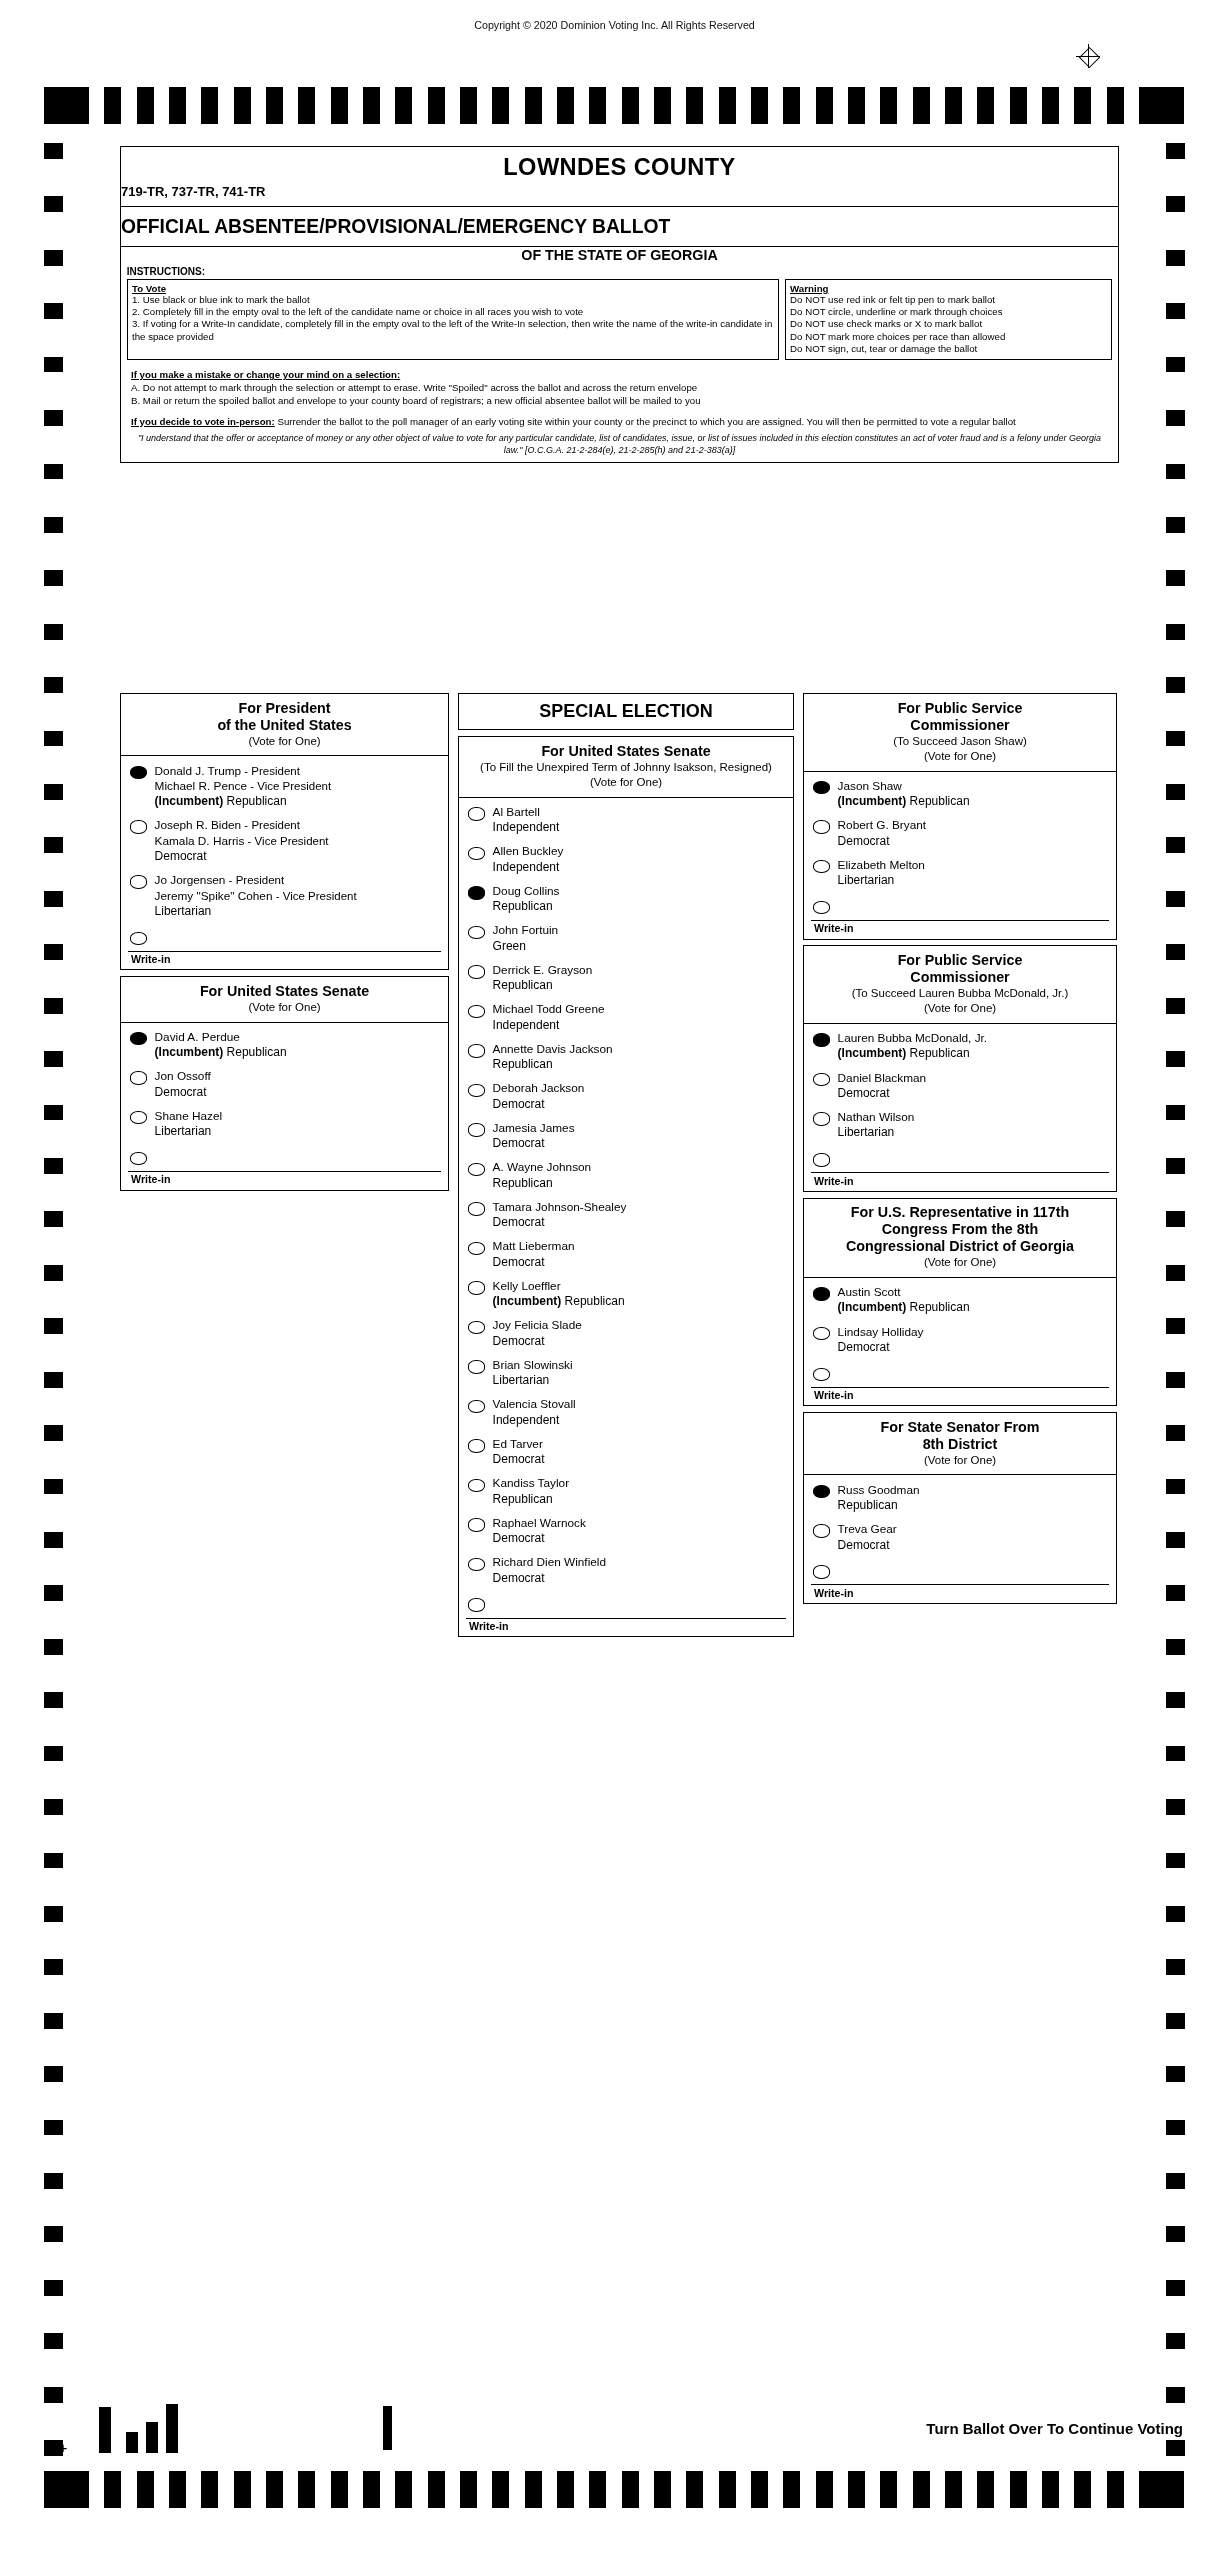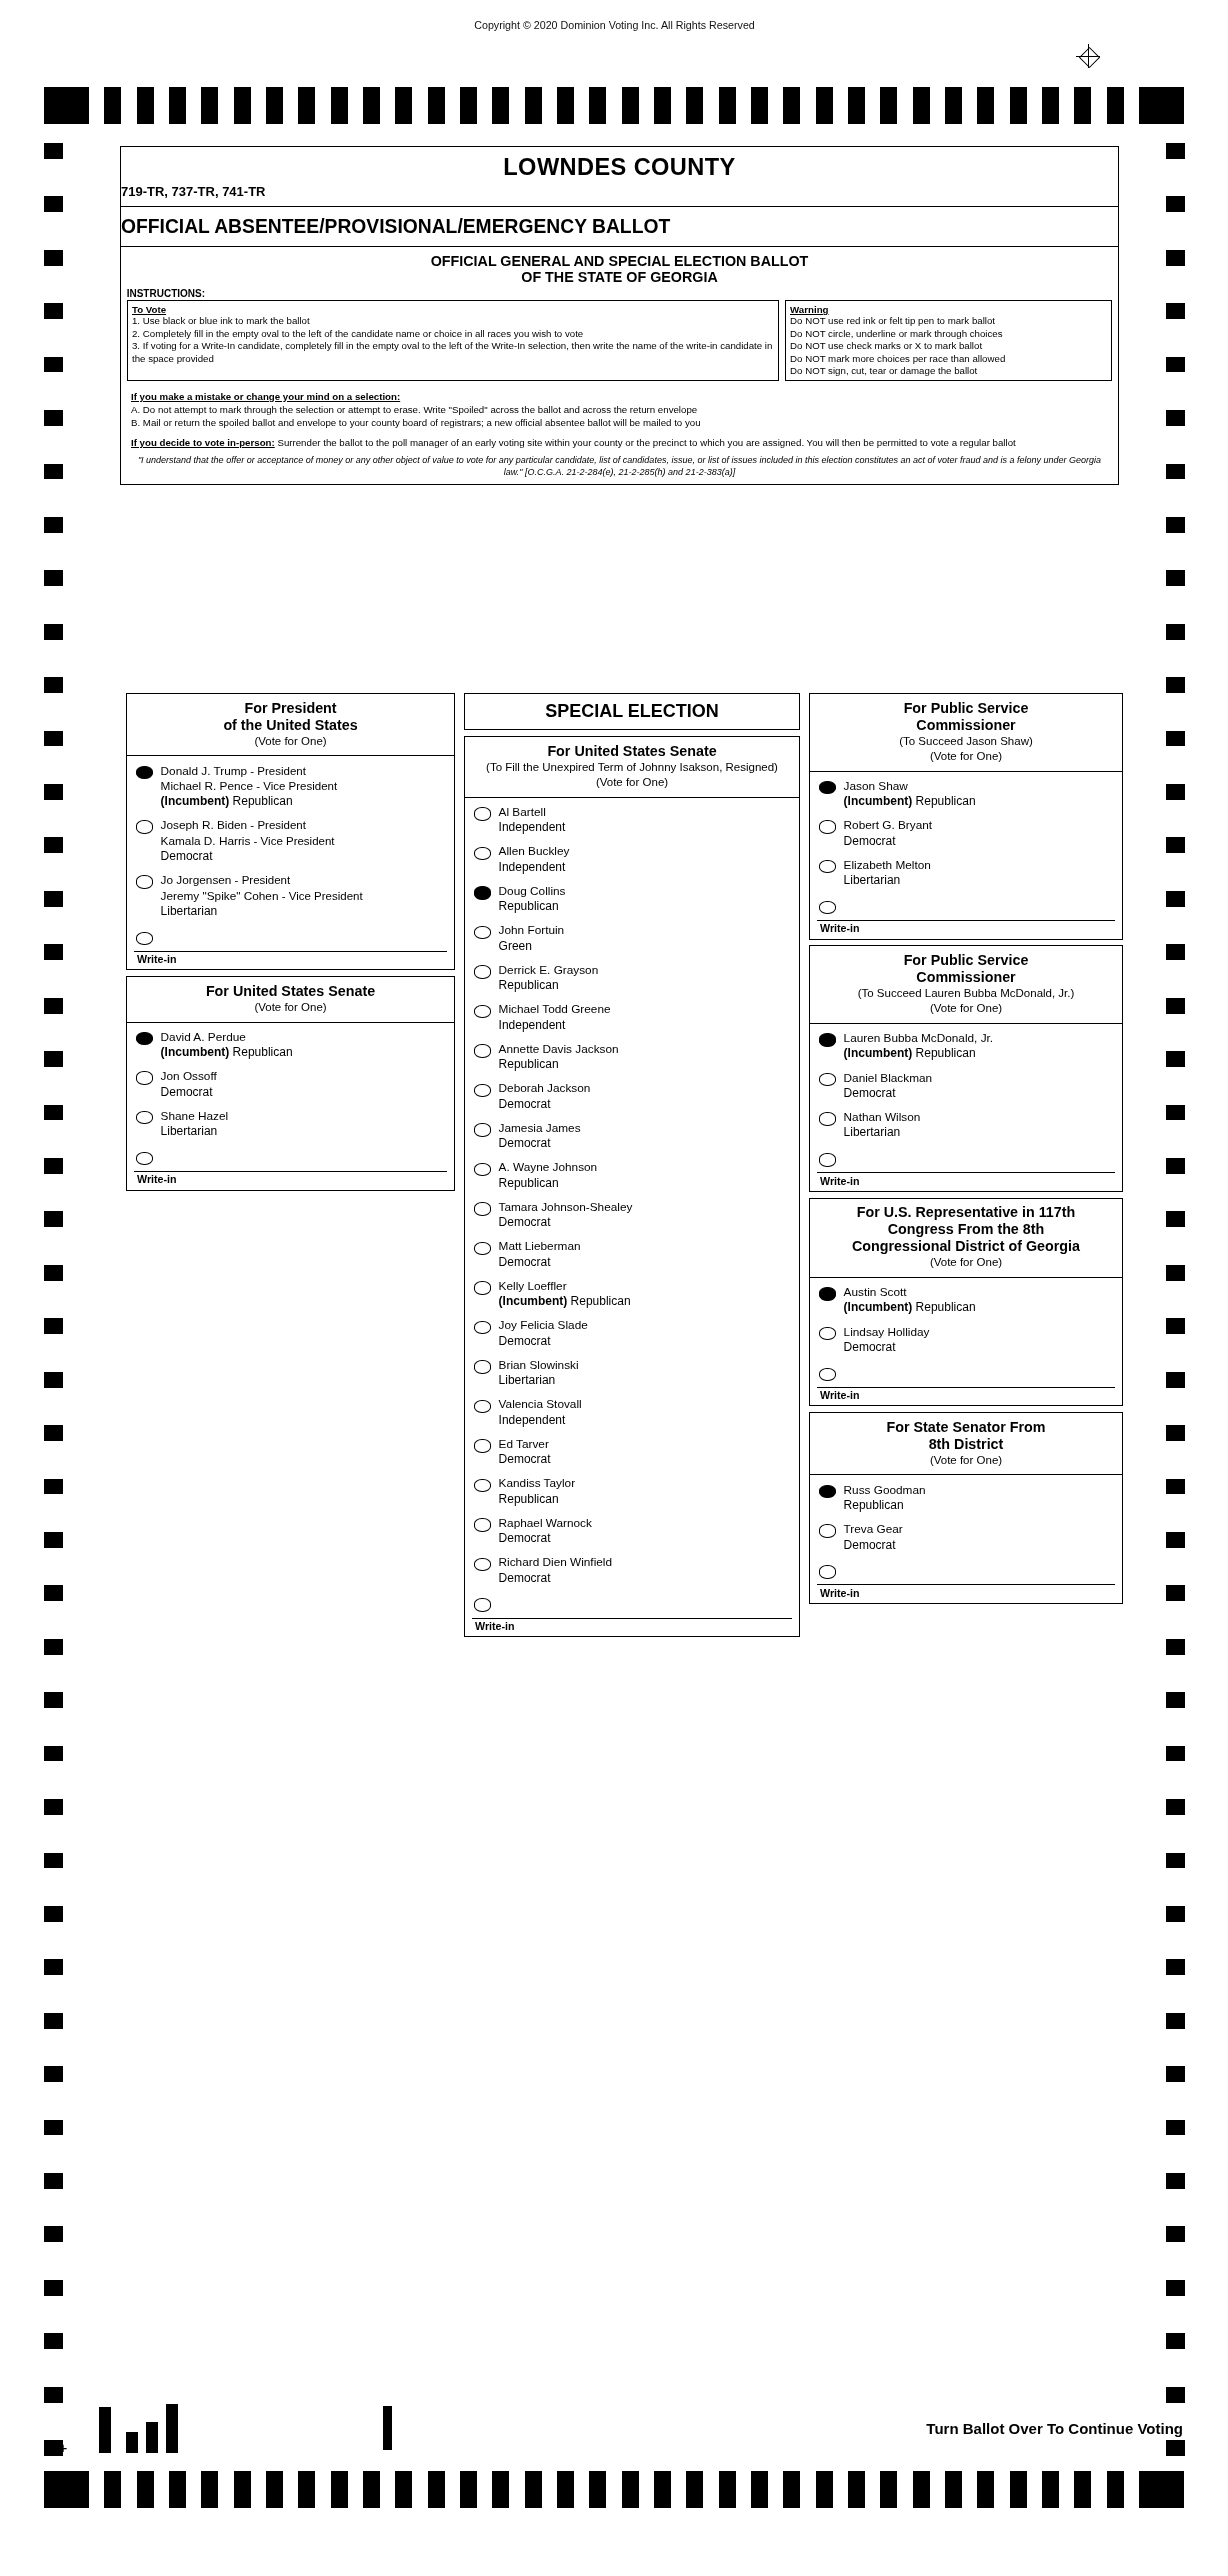--- a/index.html
+++ b/index.html
@@ -39,21 +39,21 @@
   .instr-wrap{display:flex;padding:0 5.7px 4.3px 5.7px;gap:5.7px;}
   .instr-left{border:0.7px solid #000;flex:1 1 auto;padding:2.9px 4.3px;}
   .instr-right{border:0.7px solid #000;width:358px;padding:2.9px 4.3px;}
   .instr-title{font-size:9.7px;font-weight:bold;text-decoration:underline;}
   .instr-line{font-size:9.7px;line-height:1.28;}
   .mistake{font-size:9.7px;padding:4.3px 10px 0 10px;line-height:1.35;}
   .mistake .hl{font-weight:bold;text-decoration:underline;}
   .affirm{font-size:9px;font-style:italic;text-align:center;padding:5.7px 15.8px 5.7px 15.8px;line-height:1.3;}
 
   
-  .col{position:absolute;width:auto;margin-left:6px;}
+  .col{position:absolute;width:auto;}
   .contest{border:1.4px solid #000;background:#fff;margin-bottom:5.7px;}
   .contest-title{text-align:center;font-weight:bold;font-size:14.3px;padding:5.7px 4.3px 0 4.3px;line-height:1.18;}
   .contest-sub{text-align:center;font-size:11.5px;padding:1.4px 4.3px 0 4.3px;line-height:1.2;}
   .contest-vote{text-align:center;font-size:11.5px;padding:1.4px 4.3px 5.7px 4.3px;}
   .title-rule{border-bottom:1.4px solid #000;margin-top:2.9px;}
 
   .cand{display:flex;align-items:flex-start;padding:7.2px 5.7px 1.4px 8.6px;}
   .oval{width:15.8px;height:11.5px;border:1.4px solid #000;border-radius:7.9px/5.7px;flex:0 0 auto;margin-top:2.1px;margin-right:7.2px;background:#fff;}
   .oval.filled{background:#000;}
   .cand-text{font-size:11.5px;line-height:1.3;}
@@ -250,21 +250,20 @@
       <span class="blk"></span>
       <span class="blk"></span>
     </div>
 
   <div class="header">
     <div class="hdr-county">LOWNDES COUNTY</div>
     <div class="hdr-precincts">719-TR, 737-TR, 741-TR</div>
     <div class="hdr-rule"></div>
     <div class="hdr-official">OFFICIAL ABSENTEE/PROVISIONAL/EMERGENCY BALLOT</div>
     <div class="hdr-rule"></div>
-    <div class="hdr-sub1">OFFICIAL GENERAL AND SPECIAL ELECTION BALLOT</div>
     <div class="hdr-sub2">OF THE STATE OF GEORGIA</div>
 
     <div class="instr-label">INSTRUCTIONS:</div>
     <div class="instr-wrap">
       <div class="instr-left">
         <div class="instr-title">To Vote</div>
         <div class="instr-line">1. Use black or blue ink to mark the ballot</div>
         <div class="instr-line">2. Completely fill in the empty oval to the left of the candidate name or choice in all races you wish to vote</div>
         <div class="instr-line">3. If voting for a Write-In candidate, completely fill in the empty oval to the left of the Write-In selection, then write the name of the write-in candidate in the space provided</div>
       </div>

